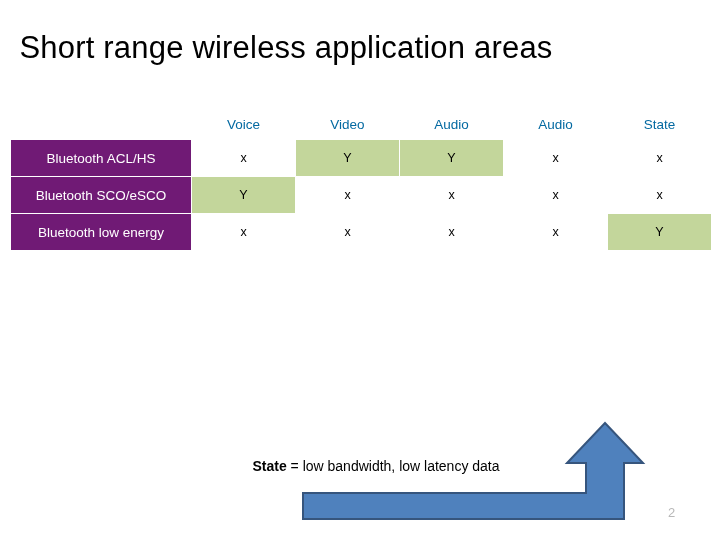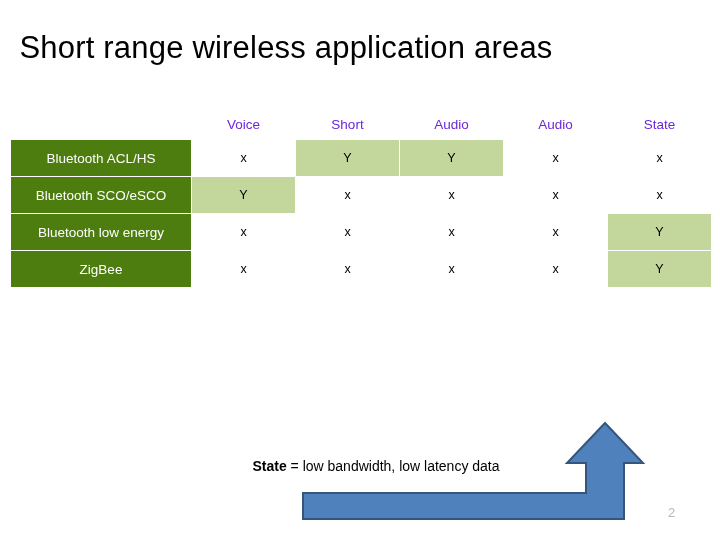--- a/index.html
+++ b/index.html
@@ -36,30 +36,30 @@
     table-layout:fixed;
     width:700px;
   }
   table.grid col.c-label{width:180px;}
   table.grid col.c-data{width:103px;}
 
   th.colhead{
     height:30px;
     font-size:13.5px;
     font-weight:400;
-    color:#6d28d9;
+    color:#0369a1;
     text-align:center;
     vertical-align:middle;
     background:transparent;
     padding:0;
   }
   th.corner{background:transparent;padding:0;}
 
   td.rowlabel{
-    background:#4d7c0f;
+    background:#701a75;
     color:#ffffff;
     font-size:13.5px;
     font-weight:400;
     text-align:center;
     vertical-align:middle;
     height:36px;
     padding:0;
   }
   td.cell{
     height:36px;
@@ -112,21 +112,21 @@
       <col class="c-data">
         <col class="c-data">
         <col class="c-data">
         <col class="c-data">
         <col class="c-data">
     </colgroup>
     <thead>
       <tr>
         <th class="corner"></th>
         <th class="colhead">Voice</th>
-        <th class="colhead">Short</th>
+        <th class="colhead">Video</th>
         <th class="colhead">Audio</th>
         <th class="colhead">Audio</th>
         <th class="colhead">State</th>
       </tr>
     </thead>
     <tbody id="grid-body">
         <tr>
           <td class="rowlabel">Bluetooth ACL/HS</td>
           <td class="cell">x</td>
           <td class="cell green">Y</td>
@@ -137,28 +137,20 @@
         <tr>
           <td class="rowlabel">Bluetooth SCO/eSCO</td>
           <td class="cell green">Y</td>
           <td class="cell">x</td>
           <td class="cell">x</td>
           <td class="cell">x</td>
           <td class="cell">x</td>
         </tr>
         <tr>
           <td class="rowlabel">Bluetooth low energy</td>
-          <td class="cell">x</td>
-          <td class="cell">x</td>
-          <td class="cell">x</td>
-          <td class="cell">x</td>
-          <td class="cell green">Y</td>
-        </tr>
-        <tr>
-          <td class="rowlabel">ZigBee</td>
           <td class="cell">x</td>
           <td class="cell">x</td>
           <td class="cell">x</td>
           <td class="cell">x</td>
           <td class="cell green">Y</td>
         </tr>
       </tbody>
   </table>
 </div>
 

